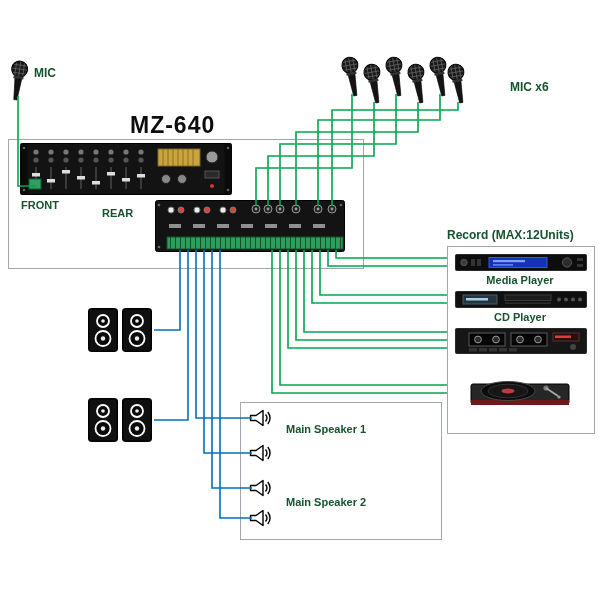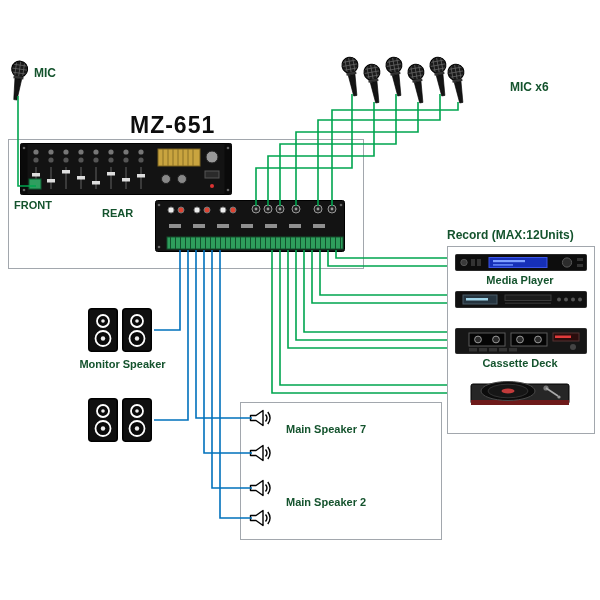--- a/index.html
+++ b/index.html
@@ -48,30 +48,29 @@
         <path d="M17.5 6.5 Q20.5 10 17.5 13.5" fill="none" stroke="#000" stroke-width="1.4"></path>
         <path d="M19.8 4 Q24.3 10 19.8 16" fill="none" stroke="#000" stroke-width="1.4"></path>
       </g>
     </defs>
   </svg>
 
   <div class="box" style="left:8px;top:139px;width:354px;height:128px;"></div>
   <div class="box" style="left:447px;top:246px;width:146px;height:186px;"></div>
   <div class="box" style="left:240px;top:402px;width:200px;height:136px;"></div>
 
-  <div class="title" style="left:130px;top:112px;">MZ-651</div>
+  <div class="title" style="left:130px;top:112px;">MZ-640</div>
   <div class="lbl big" style="left:34px;top:66px;">MIC</div>
   <div class="lbl big" style="left:482px;top:80px;margin-left:28px;">MIC x6</div>
-  <div class="lbl" style="left:14px;top:199px;">FRONT</div>
+  <div class="lbl" style="left:21px;top:199px;">FRONT</div>
   <div class="lbl" style="left:102px;top:207px;text-align:center;">REAR</div>
   <div class="lbl big" style="left:447px;top:228px;">Record (MAX:12Units)</div>
   <div class="lbl center" style="left:447px;top:274px;width:146px;">Media Player</div>
-  <div class="lbl center" style="left:447px;top:357px;width:146px;">Cassette Deck</div>
-  <div class="lbl center" style="left:50px;top:358px;width:145px;">Monitor Speaker</div>
-  <div class="lbl" style="left:286px;top:423px;">Main Speaker 7</div>
+  <div class="lbl center" style="left:447px;top:311px;width:146px;">CD Player</div>
+  <div class="lbl" style="left:286px;top:423px;">Main Speaker 1</div>
   <div class="lbl" style="left:286px;top:496px;">Main Speaker 2</div>
 
   <svg class="dev" style="left:6px;top:60px;transform:rotate(8deg);" width="24" height="42" viewBox="0 0 24 42">
       <use href="#micsym"></use>
     </svg>
 
   <svg class="dev" style="left:340px;top:56px;transform:rotate(-10deg);" width="24" height="42" viewBox="0 0 24 42">
       <use href="#micsym"></use>
     </svg>
   <svg class="dev" style="left:362px;top:63px;transform:rotate(-10deg);" width="24" height="42" viewBox="0 0 24 42">

